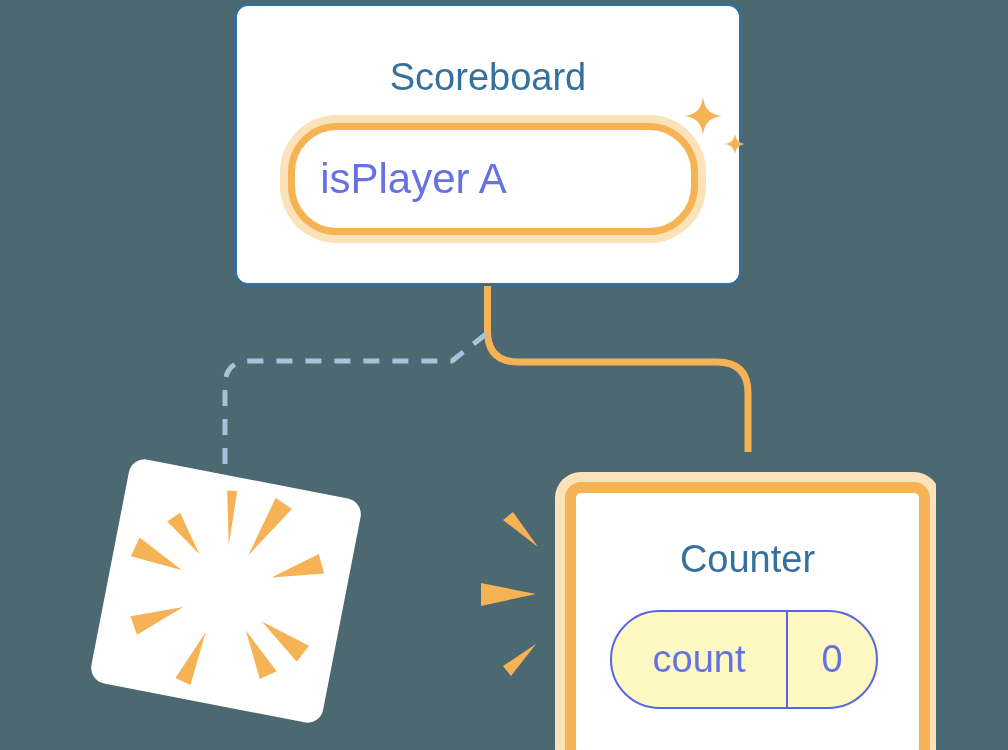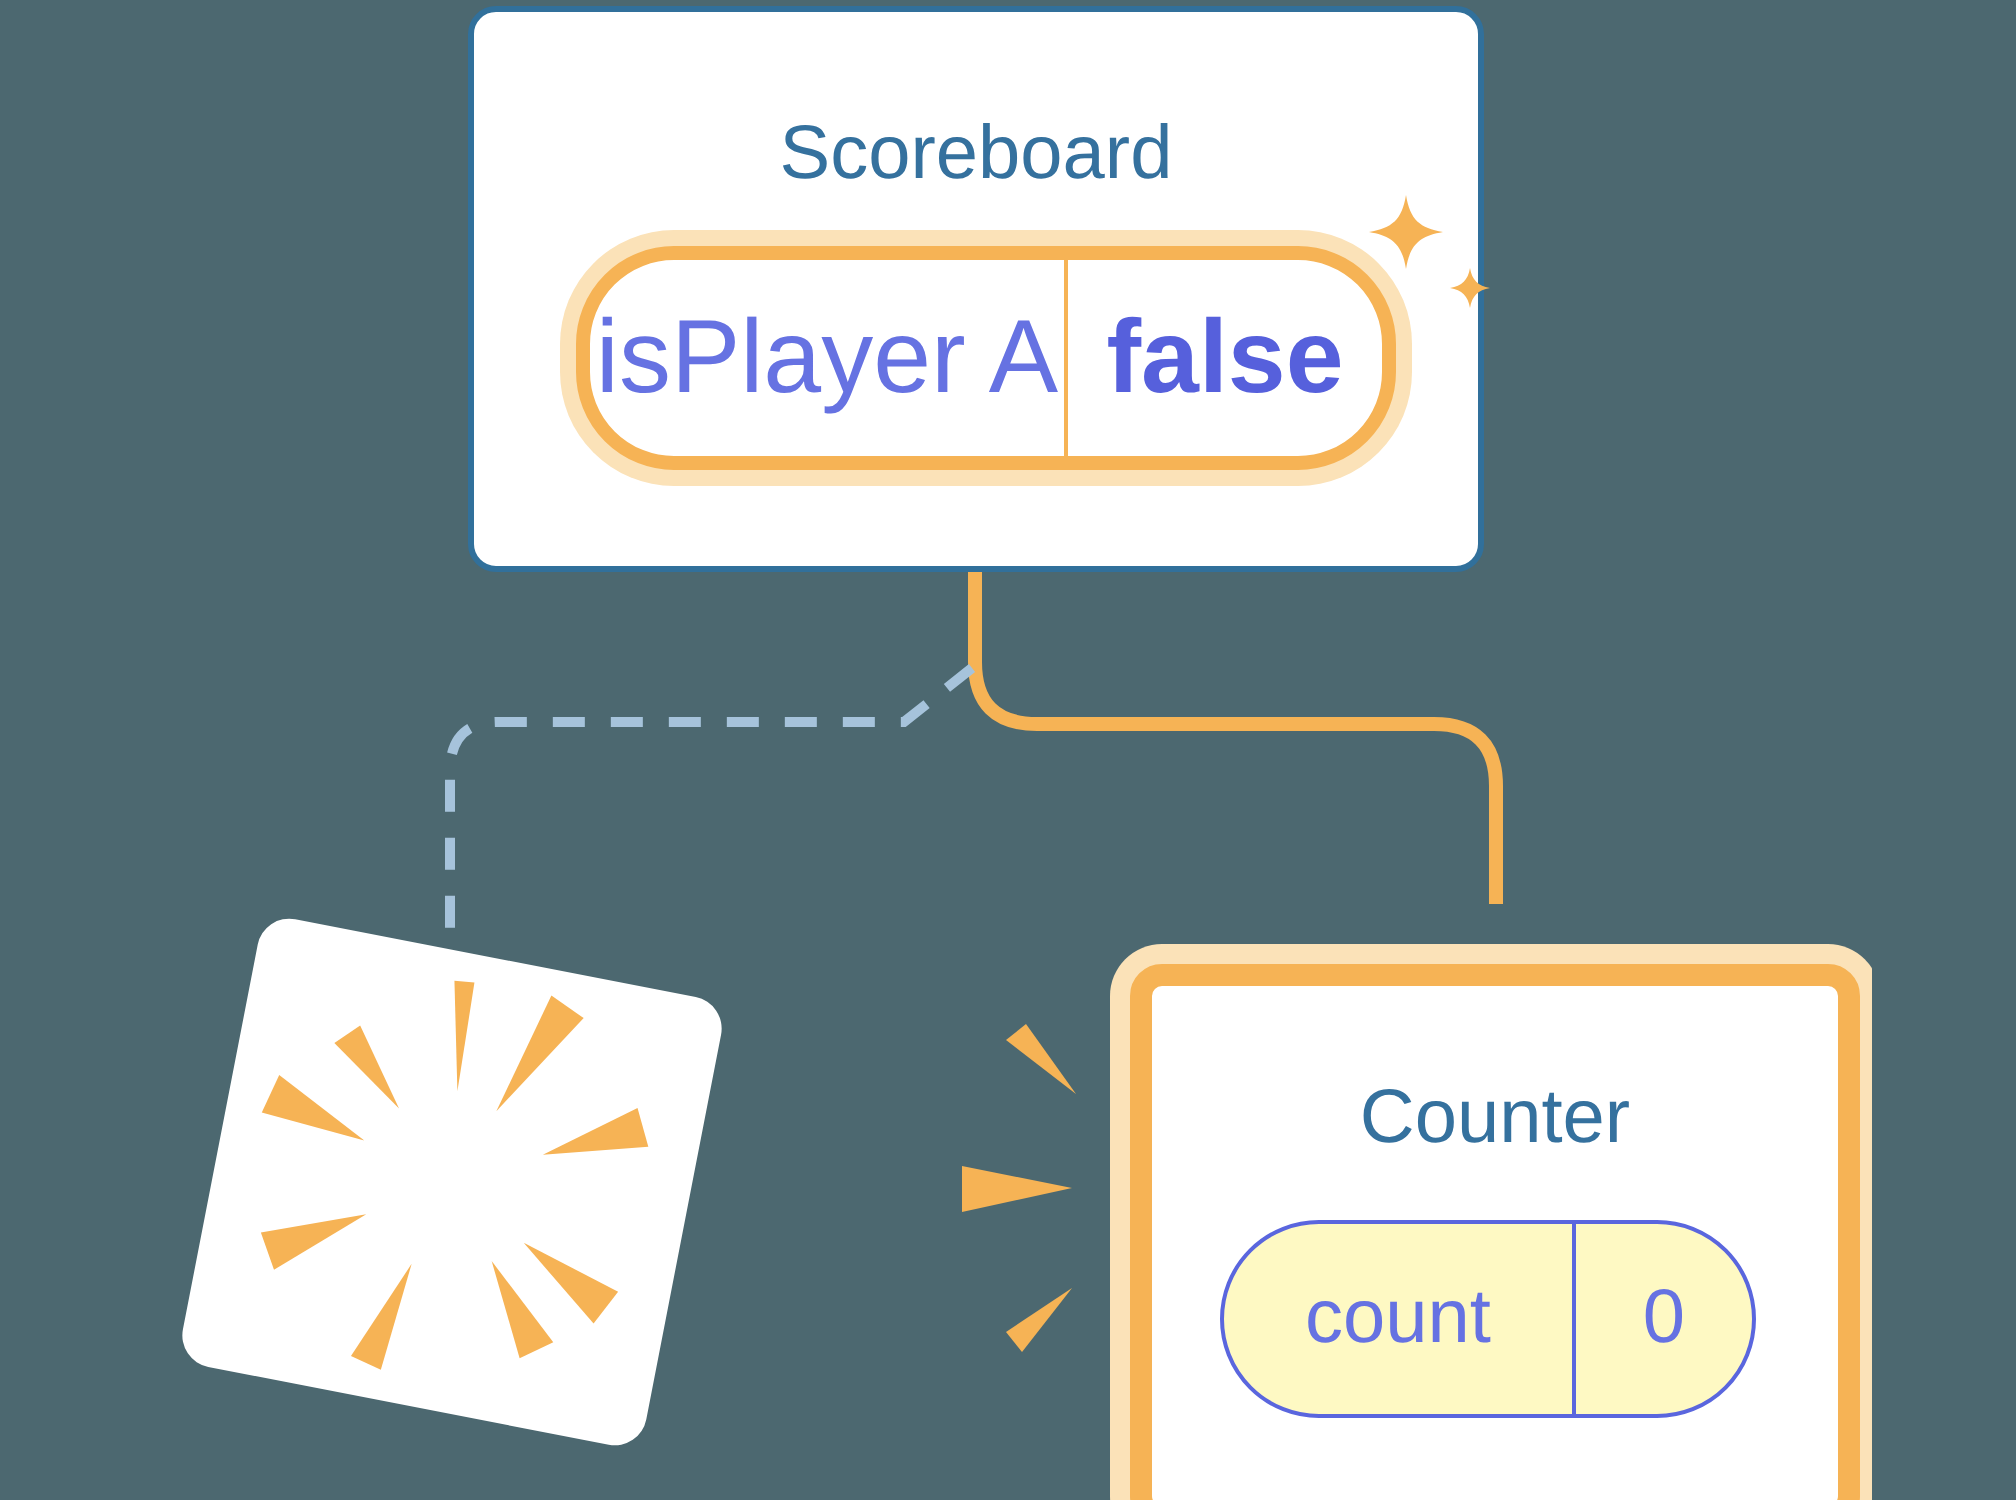--- a/index.html
+++ b/index.html
@@ -61,21 +61,21 @@
     background: #fff;
     border: 7px solid var(--accent_orange, #F6B355);
     border-radius: 49px;
     box-shadow: 0 0 0 8px var(--accent_orange_pale, #FBE2B8);
     display: flex;
     align-items: stretch;
     overflow: hidden;
   }
   .state-pill-orange .cell {
     display: flex; align-items: center; justify-content: center;
-    font-size: 52px;
+    font-size: 42px;
   }
   .state-pill-orange .label-cell {
     width: 237px;
     color: var(--state_label_purple, #6672E2);
   }
   .state-pill-orange .value-cell {
     flex: 1;
     border-left: 2px solid var(--accent_orange, #F6B355);
     font-weight: bold;
     color: var(--state_value_purple, #5660DC);
@@ -158,21 +158,20 @@
         <polygon points="71,102 23,78 18,98"></polygon>
         <polygon points="85,83 58,46 47,57"></polygon>
       </g>
     </svg>
   </div>
 
   <div class="card scoreboard-card">
     <div class="component-title">Scoreboard</div>
     <div class="state-pill-orange">
       <div class="cell label-cell">isPlayer A</div>
-      <div class="cell value-cell">false</div>
     </div>
   </div>
 
   <div class="card counter-card">
     <div class="component-title">Counter</div>
     <div class="state-pill-purple">
       <div class="cell label-cell">count</div>
       <div class="cell value-cell">0</div>
     </div>
   </div>

